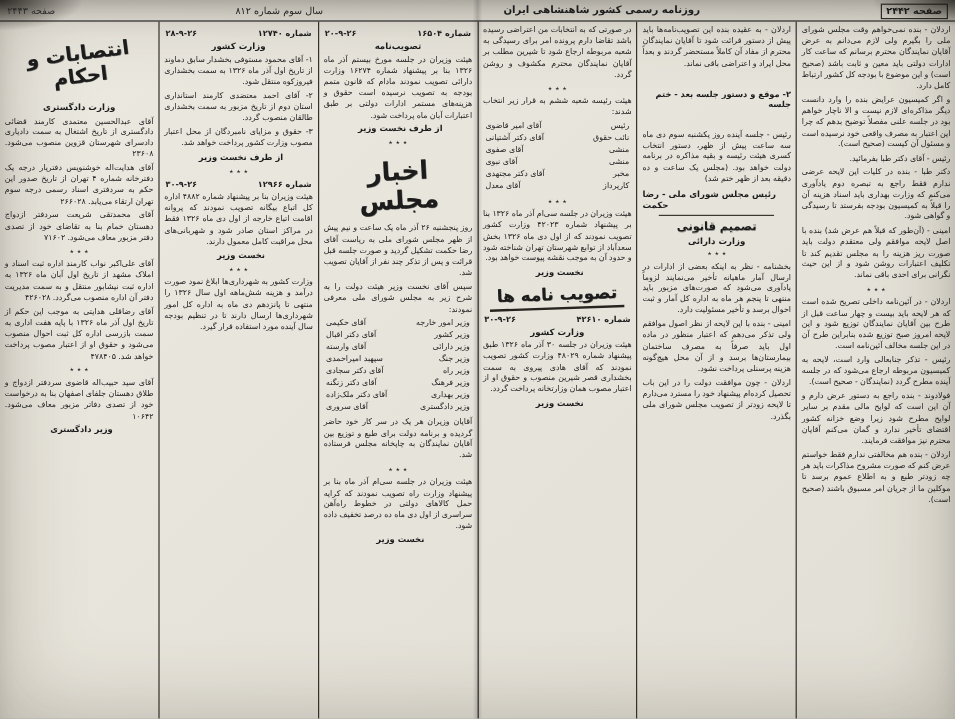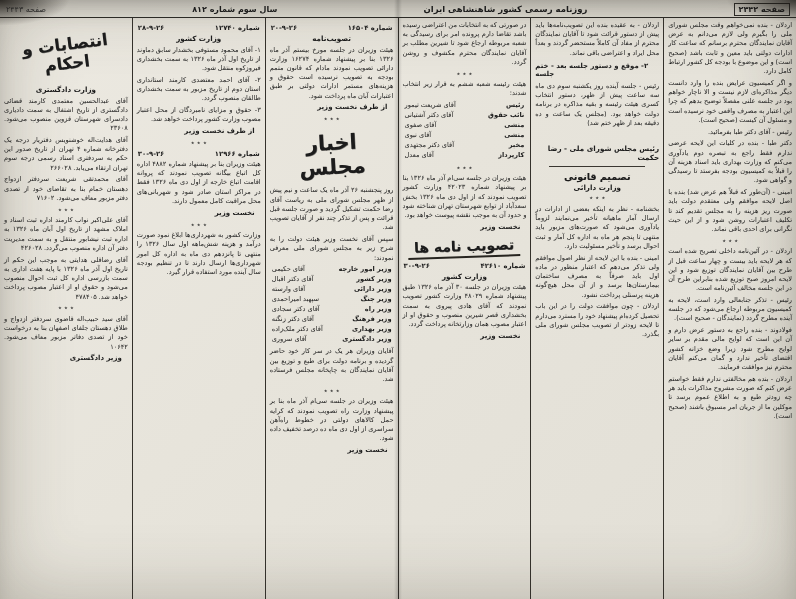--- a/index.html
+++ b/index.html
@@ -20,42 +20,42 @@
   .corner.tr{right:0;top:0;width:70px;height:22px;background:radial-gradient(ellipse at top right,rgba(25,22,18,.75),rgba(25,22,18,0) 70%);}
   .gutter{position:absolute;left:394px;top:0;width:8px;height:599px;background:linear-gradient(to right,rgba(0,0,0,0),rgba(0,0,0,.16),rgba(0,0,0,0));pointer-events:none;}
 
   .masthead-bar{
     display:flex;align-items:center;justify-content:space-between;
     height:16px;padding:1px 6px 0;border-bottom:1.4px solid #2c2a26;
     font-size:8px;
   }
   .page-box{border:1px solid #2c2a26;padding:0 4px;font-weight:bold;font-size:8px;line-height:11px;}
   .masthead{font-weight:bold;font-size:8.5px;letter-spacing:.2px;}
-  .issue{font-size:8px;font-weight:bold;}
+  .issue{font-size:8px;font-weight:normal;}
   .page-plain{font-size:8px;font-weight:normal;opacity:.85;}
 
   .content{display:flex;height:581px;}
   .col{flex:1 1 0;min-width:0;padding:3px 4px 2px;overflow:hidden;}
   .col + .col{border-right:1px solid #34312b;}
 
   p.t{
     margin:0 0 2.6px;font-size:6.6px;line-height:1.40;
     text-align:justify;text-align-last:right;word-spacing:-0.2px;
   }
-  .boldline{font-weight:bold;font-size:6.9px;text-align:left;margin:4px 0;}
+  .boldline{font-weight:bold;font-size:6.9px;text-align:right;margin:17px 0;}
   .heading{font-weight:bold;font-size:9.5px;text-align:center;margin:4px 0 1px;text-shadow:.3px .3px 0 rgba(0,0,0,.35);}
   .subhead{font-weight:bold;font-size:7.2px;text-align:center;margin:1px 0 2.5px;}
   .numline{display:flex;justify-content:space-between;font-size:6.8px;font-weight:bold;margin:3px 1px 2px;}
-  .sig{text-align:right;font-size:7px;font-weight:bold;margin:0 6px 4px 10px;}
-  .sigc{text-align:right;font-size:7.2px;font-weight:bold;margin:16px 0 4px;}
+  .sig{text-align:center;font-size:7px;font-weight:bold;margin:0 6px 4px 10px;}
+  .sigc{text-align:left;font-size:7.2px;font-weight:bold;margin:2px 0 4px;}
   .sep{text-align:center;font-size:7px;letter-spacing:4px;margin:1.5px 0 2.5px;opacity:.9;}
   .rule{border-top:1px solid #3a3731;margin:3px 14px;}
   .list{margin:1px 2px 3px;}
   .lrow{display:flex;justify-content:space-between;font-size:6.6px;line-height:1.5;}
-  .lrow .role{font-weight:bold;}
+  .lrow .role{font-weight:normal;}
   .callig{font-weight:bold;text-align:center;text-shadow:.4px .4px 0 rgba(10,10,10,.5);}
   .callig.appointments{font-size:16.5px;transform:rotate(-7deg);margin:14px 0 12px;}
   .callig.majlis{font-size:21px;transform:rotate(-3deg);margin:8px 0 7px;}
   .callig.decrees{font-size:14px;transform:rotate(-2deg);border-bottom:2px solid #26241f;width:fit-content;margin:7px auto 4px;padding:0 6px 2px;}
 </style>
 </head>
 <body>
 
 <div class="sheet">
   <div class="corner tl"></div>
@@ -98,21 +98,21 @@
       <p class="t">اردلان - چون موافقت دولت را در این باب تحصیل کرده‌ام پیشنهاد خود را مسترد می‌دارم تا لایحه زودتر از تصویب مجلس شورای ملی بگذرد.</p>
     </section>
 
     <section class="col">
       <p class="t">در صورتی که به انتخابات من اعتراضی رسیده باشد تقاضا دارم پرونده امر برای رسیدگی به شعبه مربوطه ارجاع شود تا شیرین مطلب بر آقایان نمایندگان محترم مکشوف و روشن گردد.</p>
       <div class="sep">٭ ٭ ٭</div>
       <p class="t">هیئت رئیسه شعبه ششم به قرار زیر انتخاب شدند:</p>
       <div class="list">
         <div class="lrow">
             <span class="role">رئیس</span>
-            <span>آقای شریعت تیمور</span>
+            <span>آقای امیر قاضوی</span>
           </div>
         <div class="lrow">
             <span class="role">نائب حقوق</span>
             <span>آقای دکتر آشتیانی</span>
           </div>
         <div class="lrow">
             <span class="role">منشی</span>
             <span>آقای صفوی</span>
           </div>
         <div class="lrow">

